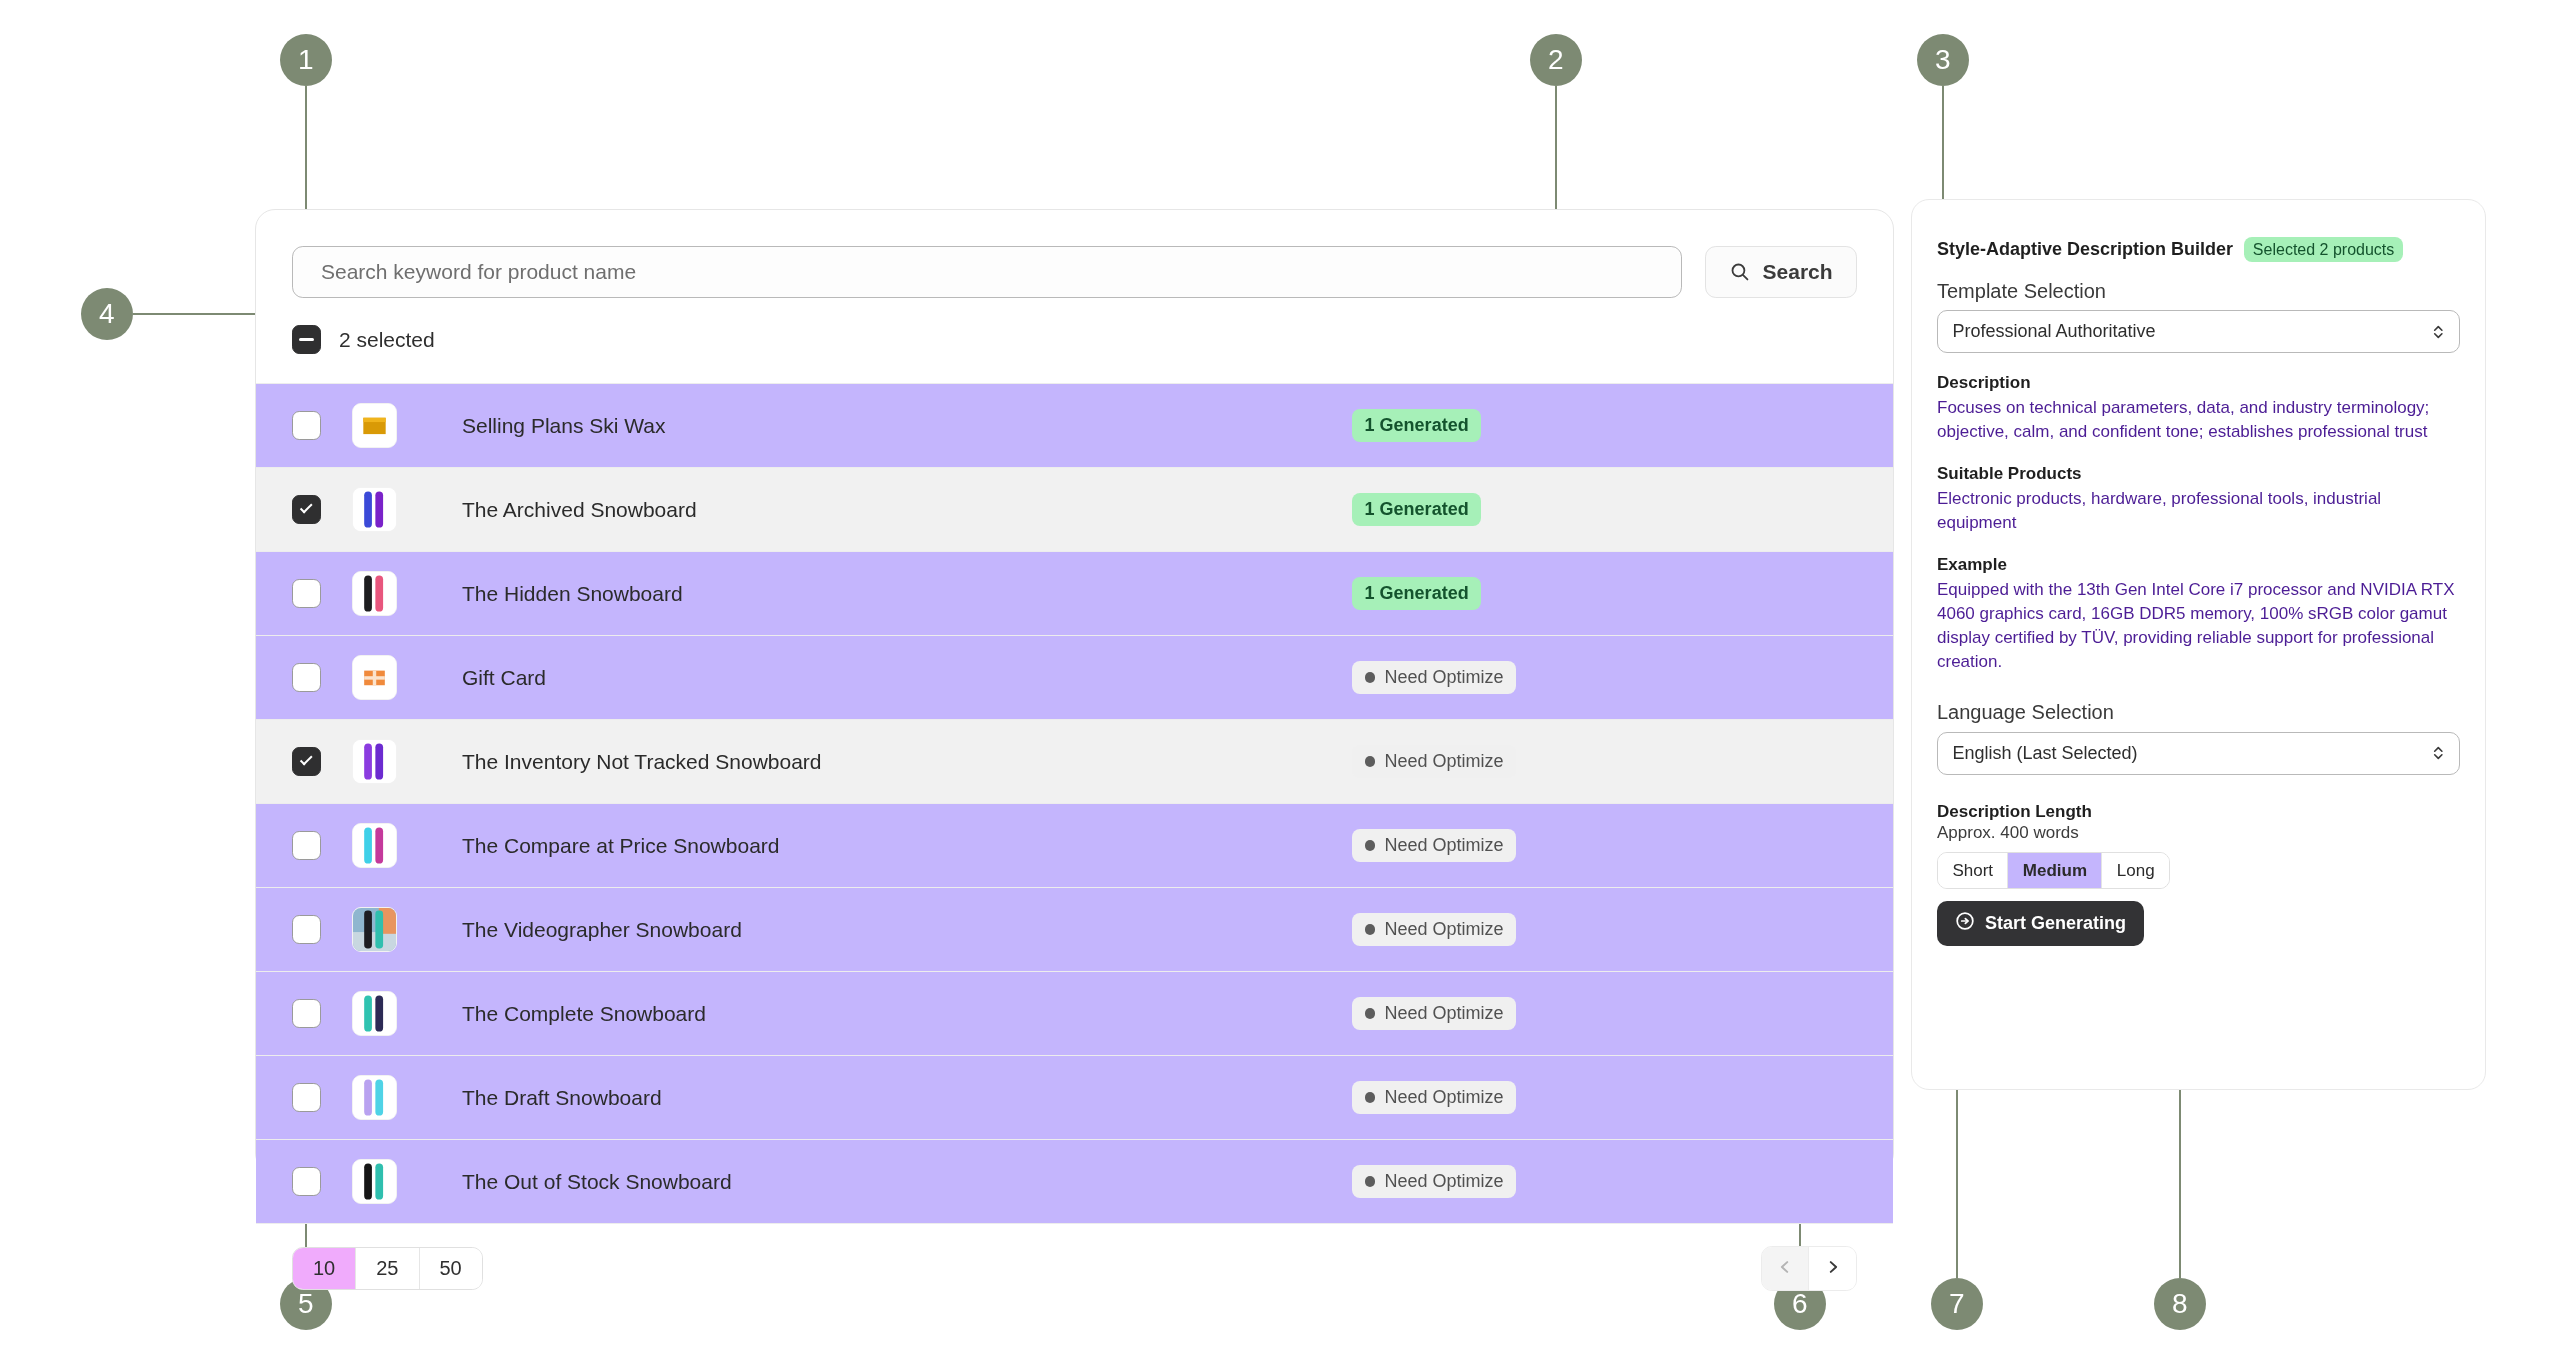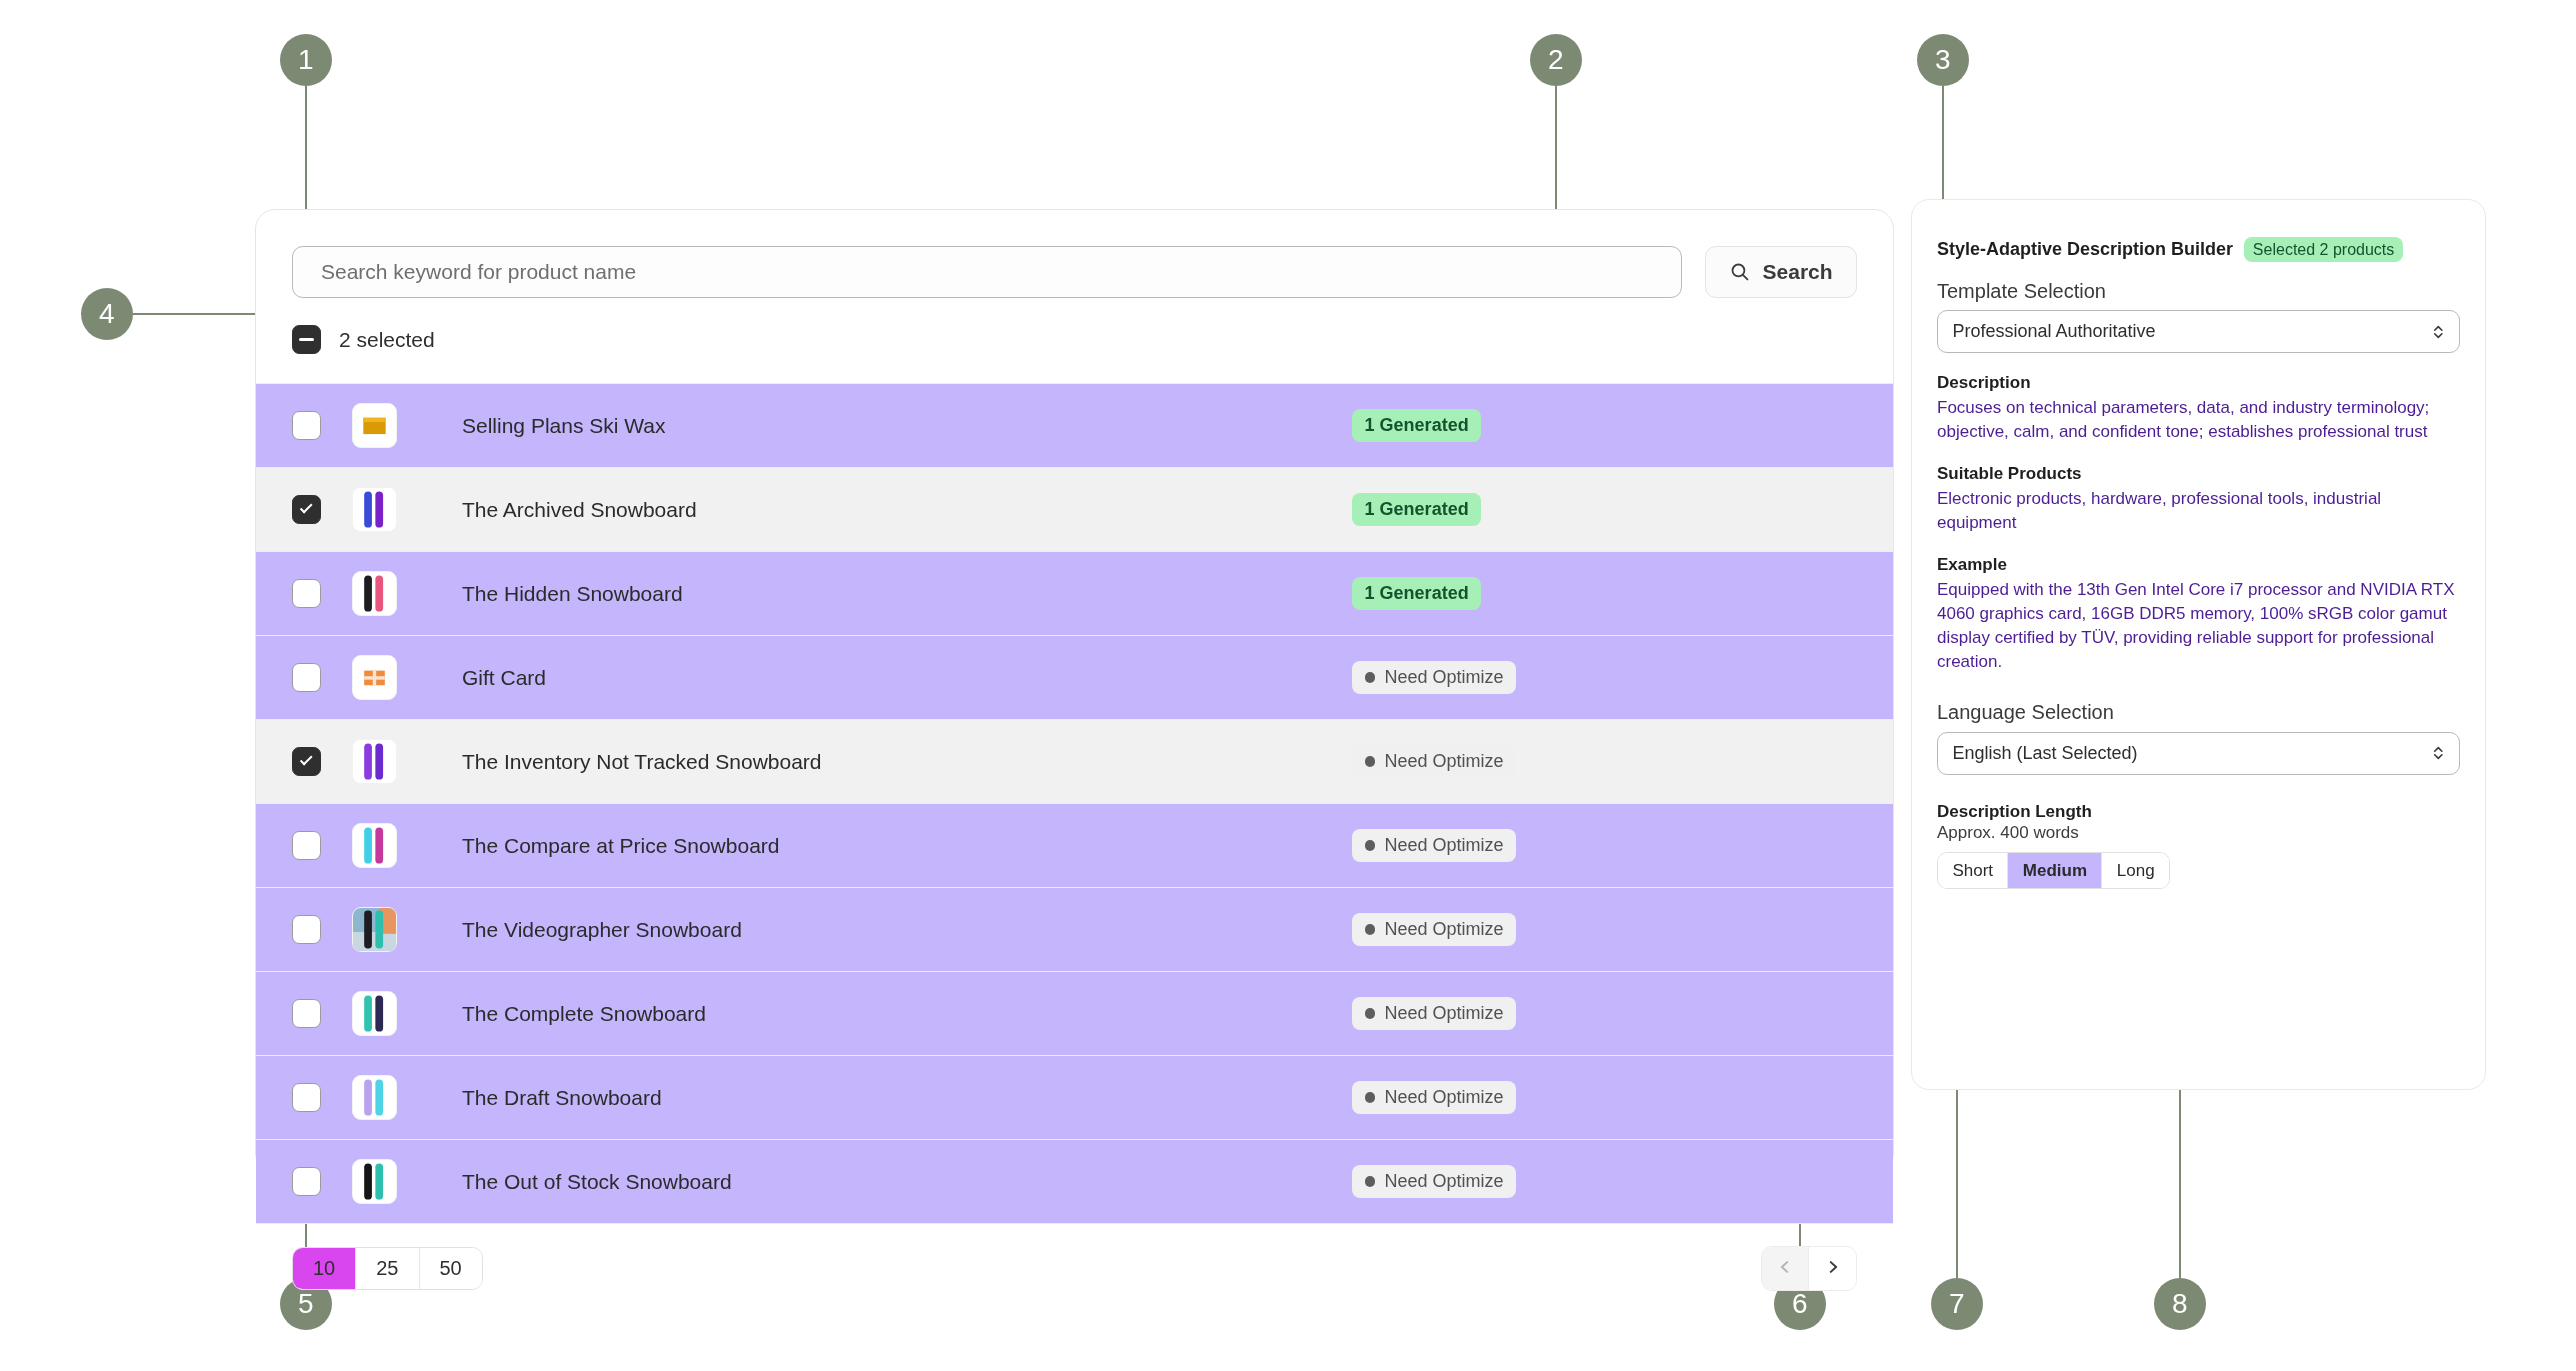--- a/index.html
+++ b/index.html
@@ -123,21 +123,21 @@
     display: inline-flex; border: 1.8px solid #e0e0e0; border-radius: 10.8px;
     overflow: hidden; background: #ffffff;
   }
   .seg button {
     border: 0; background: #ffffff; cursor: pointer;
     font-family: "Liberation Sans", sans-serif;
     font-size: 20px; color: #2f2f2f; padding: 9px 20px;
     border-right: 1.8px solid #e6e6e6;
   }
   .seg button:last-child { border-right: 0; }
-  .seg button.active { background: #d946ef; }
+  .seg button.active { background: #f0abfc; }
 
   .arrows { display: inline-flex; border: 1.8px solid #ececec; border-radius: 10.8px; overflow: hidden; }
   .arrows button {
     border: 0; cursor: pointer; width: 47px; height: 43px;
     display: flex; align-items: center; justify-content: center;
     font-family: "Liberation Sans", sans-serif;
   }
   .arrows .prev { background: #f4f4f4; border-right: 1.8px solid #ececec; }
   .arrows .next { background: #ffffff; }
 
@@ -481,16 +481,28 @@
     </div>
 
     <div class="len-head">Description Length</div>
     <div class="len-sub">Approx. 400 words</div>
     <div class="len-seg" id="length-seg">
         <button>Short</button>
         <button class="active">Medium</button>
         <button>Long</button>
       </div>
 
+    <div>
+      <button class="generate-btn">
+        <span>
+          <svg width="20" height="20" viewBox="0 0 22 22" fill="none">
+            <circle cx="11" cy="11" r="8.6" stroke="#ffffff" stroke-width="1.9"></circle>
+            <line x1="7.4" y1="11" x2="14" y2="11" stroke="#ffffff" stroke-width="1.9" stroke-linecap="round"></line>
+            <polyline points="11.4,8.4 14.2,11 11.4,13.6" stroke="#ffffff" stroke-width="1.9" stroke-linecap="round" stroke-linejoin="round"></polyline>
+          </svg>
+        </span>
+        <span>Start Generating</span>
+      </button>
+    </div>
   </div>
 
 </div>
 
 
 </body></html>

